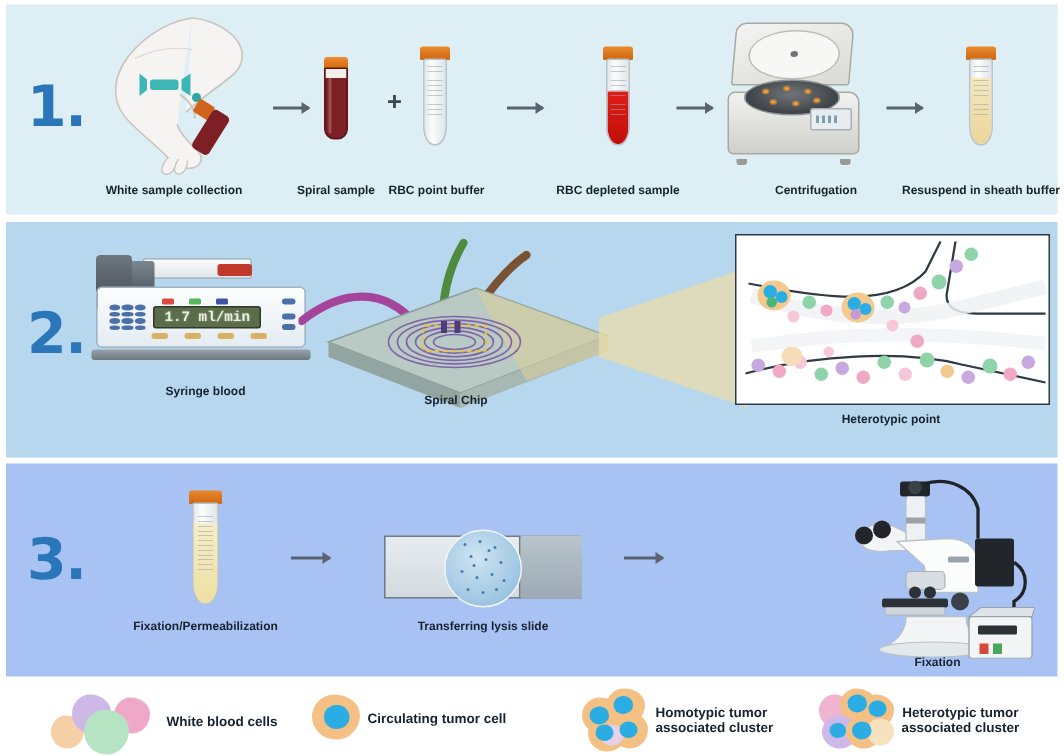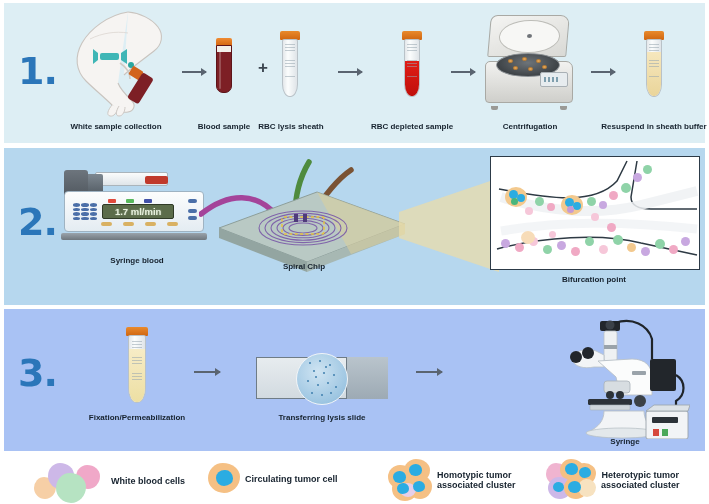--- a/index.html
+++ b/index.html
@@ -155,31 +155,31 @@
 
   <div class="arrow" style="left:178px;top:68px;width:24px;"></div>
 
   <div class="vac" style="left:212px;top:35px;width:16px;height:55px;">
     <div class="vcap"></div>
     <div class="vbody">
         <div class="airgap"></div>
         <div class="gloss"></div>
       </div>
   </div>
-  <div class="caption" style="left:185px;top:119px;width:70px;">Blood sample</div>
+  <div class="caption" style="left:185px;top:119px;width:70px;">Spiral sample</div>
 
   <div class="plus" style="left:254px;top:55px;">+</div>
 
   <div class="tube" style="left:276px;top:28px;width:20px;height:66px;">
     <div class="cap"></div>
     <div class="body">
         <div class="ticks"></div>
       </div>
   </div>
-  <div class="caption" style="left:248px;top:119px;width:78px;">RBC lysis sheath</div>
+  <div class="caption" style="left:248px;top:119px;width:78px;">RBC point buffer</div>
 
   <div class="arrow" style="left:334px;top:68px;width:24px;"></div>
 
   <div class="tube" style="left:398px;top:28px;width:20px;height:66px;">
     <div class="cap"></div>
     <div class="body">
       <div class="fill" style="height:62%;background:linear-gradient(180deg,#e01d17,#c00f0a);"></div>
       <div class="ticks"></div>
     </div>
   </div>
@@ -200,39 +200,39 @@
       <div class="tubespot" style="left:26%;top:56%;"></div>
       <div class="tubespot" style="left:50%;top:62%;"></div>
       <div class="tubespot" style="left:72%;top:52%;"></div>
     </div>
     <div class="pnl">
         <div class="pnl-seg"></div>
       </div>
     <div class="foot" style="left:9%;"></div>
     <div class="foot" style="right:9%;"></div>
   </div>
-  <div class="caption" style="left:487px;top:119px;width:78px;">Centrifugation</div>
+  <div class="caption" style="left:501px;top:119px;width:78px;">Centrifugation</div>
 
   <div class="arrow" style="left:587px;top:68px;width:24px;"></div>
 
   <div class="tube" style="left:640px;top:28px;width:20px;height:66px;">
     <div class="cap"></div>
     <div class="body">
       <div class="fill" style="height:78%;background:linear-gradient(180deg,#f6e7bd,#ead59a);"></div>
       <div class="ticks"></div>
     </div>
   </div>
   <div class="caption" style="left:592px;top:119px;width:116px;">Resuspend in sheath buffer</div>
 </div>
 
 <div class="panel" id="panel-2">
 
   <div class="step-num" style="left:14px;top:52px;font-size:38px;">2.</div>
 
-  <div class="pump" style="left:60px;top:22px;width:140px;height:70px;">
+  <div class="pump" style="left:60px;top:22px;width:140px;height:70px;font-family:Liberation Mono, monospace;">
     <div class="barrel"></div>
     <div class="plunger"></div>
     <div class="clamp"></div>
     <div class="redtip"></div>
     <div class="case">
       <div class="keypad">
         <div class="key"></div>
           <div class="key"></div>
           <div class="key"></div>
         <div class="key"></div>
@@ -328,21 +328,21 @@
     <div class="cell" style="left:122px;top:78px;width:10px;height:10px;background:#8fd3a8;"></div>
     <div class="cell" style="left:136px;top:86px;width:9px;height:9px;background:#f3c98e;"></div>
     <div class="cell" style="left:150px;top:90px;width:9px;height:9px;background:#c8a8e0;"></div>
     <div class="cell" style="left:164px;top:82px;width:10px;height:10px;background:#8fd3a8;"></div>
     <div class="cell" style="left:178px;top:88px;width:9px;height:9px;background:#f0a9c4;"></div>
     <div class="cell" style="left:190px;top:80px;width:9px;height:9px;background:#c8a8e0;"></div>
     <div class="cell" style="left:30px;top:74px;width:14px;height:13px;background:#f7dcb8;"></div>
     <div class="cell" style="left:116px;top:66px;width:9px;height:9px;background:#f0a9c4;"></div>
     <div class="cell" style="left:58px;top:74px;width:7px;height:7px;background:#f6c7d9;"></div>
   </div>
-  <div class="caption" style="left:536px;top:127px;width:108px;">Bifurcation point</div>
+  <div class="caption" style="left:536px;top:127px;width:108px;">Heterotypic point</div>
 </div>
 
 <div class="panel" id="panel-3">
 
   <div class="step-num" style="left:14px;top:42px;font-size:38px;">3.</div>
 
   <div class="tube" style="left:122px;top:18px;width:22px;height:76px;">
     <div class="cap"></div>
     <div class="body">
       <div class="fill" style="height:80%;background:linear-gradient(180deg,#f7ecc6,#eddfa3);"></div>
@@ -398,21 +398,21 @@
     <ellipse cx="62" cy="118" rx="36" ry="5" fill="#e3e8eb" stroke="#b9c1c7" stroke-width=".8"></ellipse>
     <rect x="90" y="44" width="26" height="32" rx="2" fill="#22262b"></rect>
     <path d="M55 8 C72 2 88 10 92 24 L92 44" fill="none" stroke="#1f2429" stroke-width="2.2"></path>
     <path d="M116 60 C126 66 126 80 116 86 L116 96" fill="none" stroke="#1f2429" stroke-width="2.2"></path>
     <rect x="86" y="96" width="42" height="28" rx="2" fill="#f2f4f6" stroke="#9aa3aa" stroke-width=".9"></rect>
     <path d="M86 96 L94 90 L130 90 L128 96 Z" fill="#dde3e7" stroke="#9aa3aa" stroke-width=".8"></path>
     <rect x="92" y="102" width="26" height="6" rx="1" fill="#2c3238"></rect>
     <rect x="93" y="114" width="6" height="7" fill="#d6483c"></rect>
     <rect x="102" y="114" width="6" height="7" fill="#4aa85a"></rect>
   </svg>
-  <div class="caption" style="left:590px;top:128px;width:62px;">Syringe</div>
+  <div class="caption" style="left:590px;top:128px;width:62px;">Fixation</div>
 </div>
 
 <div id="legend">
 
   <div class="lg-item" style="left:208px;top:8px;">
     <div class="lg-icon" style="width:32px;height:32px;">
       <div class="blob" style="left:0;top:0;width:32px;height:30px;background:#f5c084;"></div>
       <div class="ctc-core" style="left:8px;top:7px;width:17px;height:16px;"></div>
     </div>
     <div class="lg-label">Circulating tumor cell</div>

